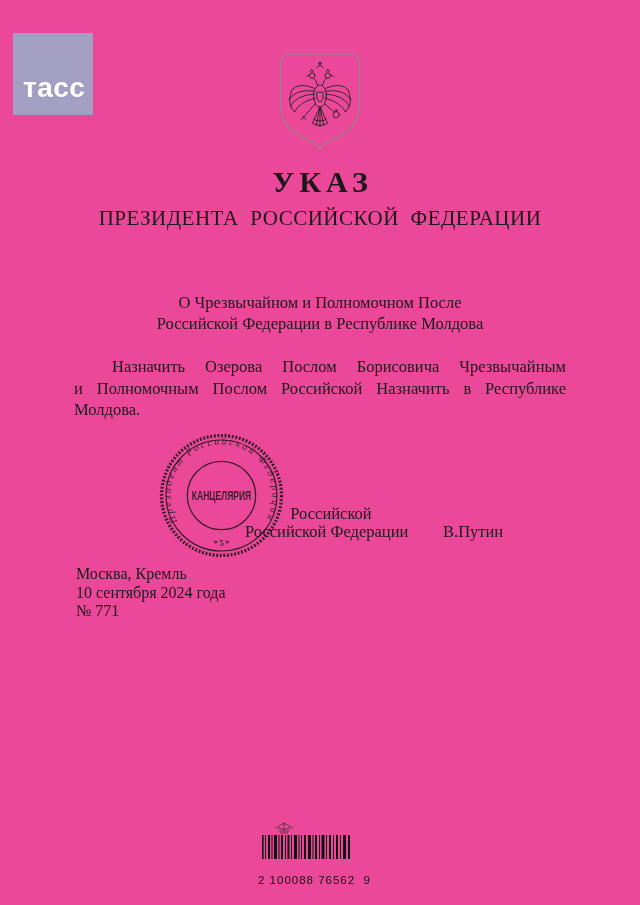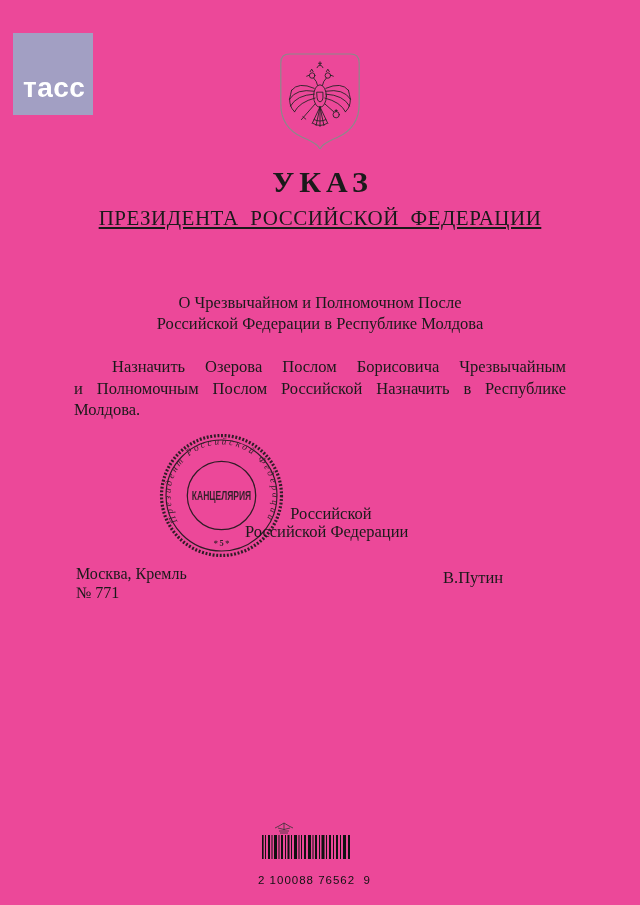--- a/index.html
+++ b/index.html
@@ -20,37 +20,37 @@
   
   .coat { position:absolute; left:279px; top:53px; }
   
   .title {
     position:absolute; left:0; top:165px; width:100%; text-align:center;
     font-size:30px; line-height:1.1; letter-spacing:5px; padding-left:5px;
     box-sizing:border-box; font-weight:600;
   }
   .subtitle {
     position:absolute; left:0; top:207px; width:100%; text-align:center;
-    font-size:21px; line-height:1.1; letter-spacing:.5px; word-spacing:6px;text-decoration:underline;
+    font-size:21px; line-height:1.1; letter-spacing:.5px; word-spacing:6px;
   }
   .subject {
     position:absolute; left:0; top:292px; width:100%; text-align:center;
     font-weight:normal; font-size:16.5px; line-height:21px;
   }
   
   .body-text {
     position:absolute; left:74px; top:356px; width:492px;
     font-size:16.5px; line-height:21.5px;
   }
   .jrow { display:flex; justify-content:space-between; }
   .indent { padding-left:38px; }
   
   .sig-line1 { position:absolute; left:245px; top:504px; width:172px; text-align:center; font-size:16.5px; }
   .sig-line2 { position:absolute; left:245px; top:522px; font-size:16.5px; }
-  .sig-name  { position:absolute; left:443px; top:522px; font-size:16.5px;margin-top:46px; }
+  .sig-name  { position:absolute; left:443px; top:522px; font-size:16.5px; }
   
   .stamp { position:absolute; left:157px; top:431px; opacity:.88; }
   
   .footer {
     position:absolute; left:76px; top:565px;
     font-size:16px; line-height:18.5px;font-family:Liberation Serif, serif;
   }
   
   .barcode { position:absolute; left:258px; top:822px; width:96px; text-align:center; }
   .barcode .mini-eagle { display:block; margin:0 0 1px 16px; }
@@ -147,20 +147,21 @@
       <textPath href="#ringPath" textLength="328" lengthAdjust="spacing">Президент Российской Федерации</textPath>
     </text>
     <text font-size="13" font-weight="bold" font-family="Liberation Serif, serif" text-anchor="middle">
       <textPath href="#bottomPath" startOffset="50%">* 5 *</textPath>
     </text>
     <text x="100" y="107" text-anchor="middle" font-size="20" font-weight="bold" font-family="Liberation Sans, sans-serif" textLength="92" lengthAdjust="spacingAndGlyphs">КАНЦЕЛЯРИЯ</text>
   </svg>
 
   <div class="footer">
     <div>Москва, Кремль</div>
+    <div>10 сентября 2024 года</div>
     <div>№ 771</div>
   </div>
 
   <div class="barcode">
     <svg class="mini-eagle" width="20" height="12" viewBox="0 0 20 12">
       <g stroke="#333" stroke-width="0.8" fill="none">
         <path d="M10 1 L5 4 L1 6 M10 1 L15 4 L19 6 M10 1 V8"></path>
         <path d="M4 6 Q10 9 16 6 M5 9 H15 M6 11 H14"></path>
       </g>
     </svg>

